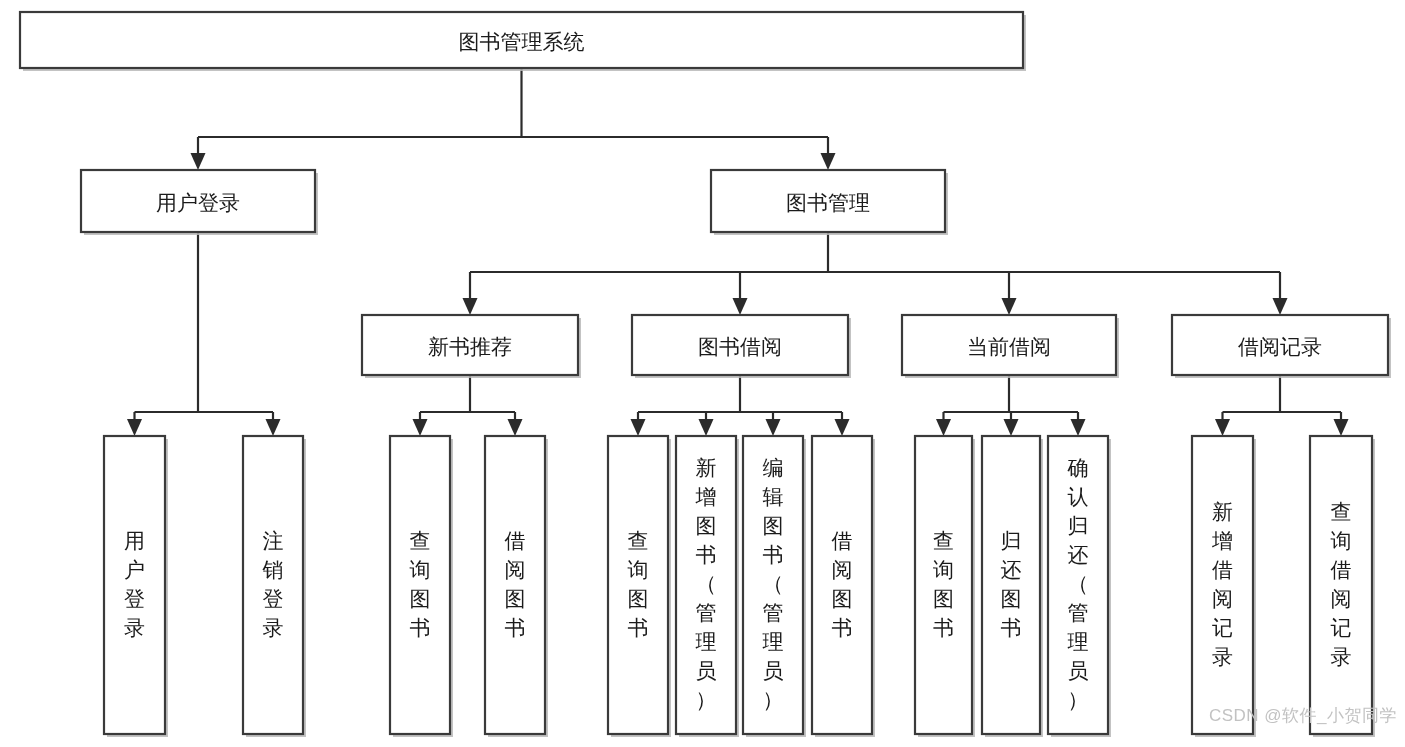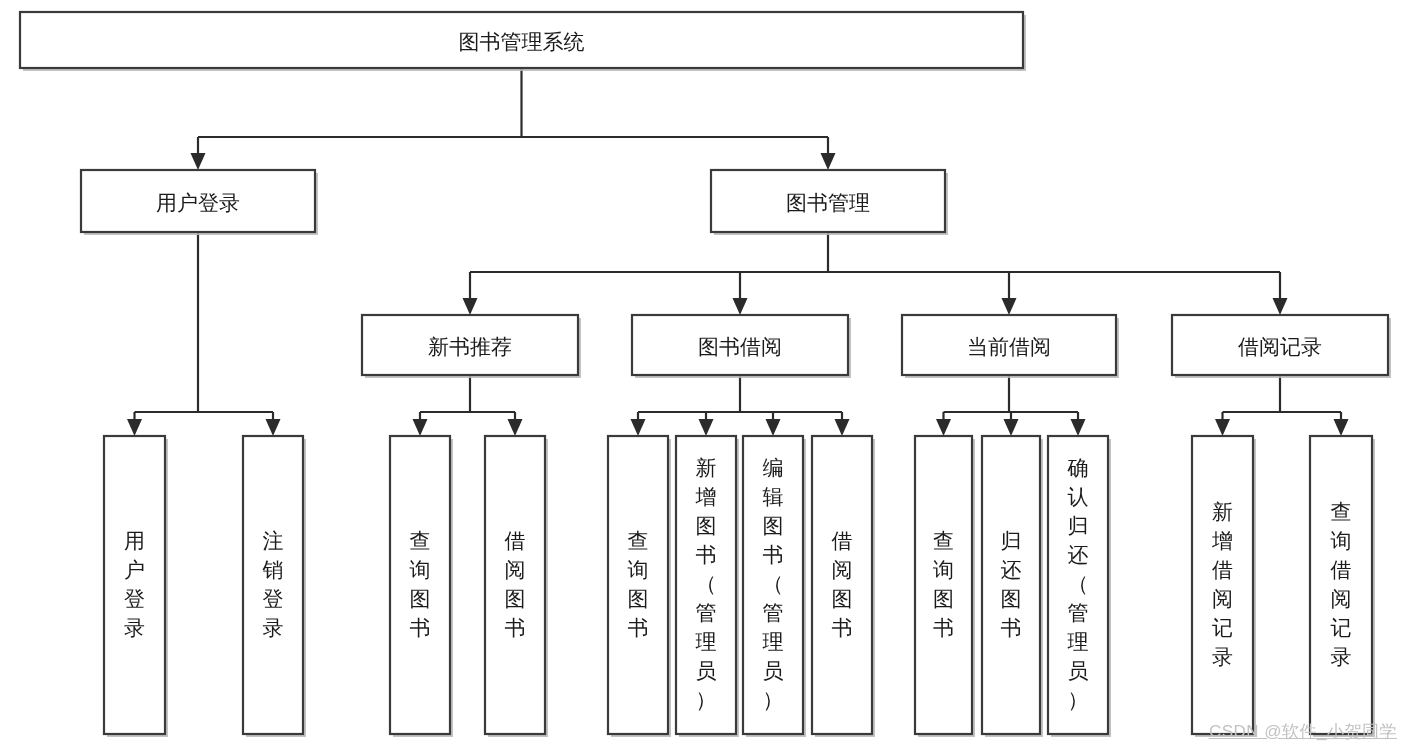--- a/index.html
+++ b/index.html
@@ -57,28 +57,27 @@
     fill: none;
     stroke-linecap: butt;
   }
   .arrow-head {
     fill: #2b2b2b;
     stroke: none;
   }
   .watermark {
     position: absolute;
     right: 8px;
-    bottom: 4px;
+    bottom: 20px;
     font-family: "Liberation Sans", "DejaVu Sans", sans-serif;
     font-size: 17px;
     color: #c2c2c2;
     letter-spacing: 0.5px;
     white-space: nowrap;
     user-select: none;
-    text-decoration: underline;
   }
 </style>
 </head>
 <body>
 
 <div id="diagram-root">
   <svg id="tree-svg" viewBox="0 0 1405 747" xmlns="http://www.w3.org/2000/svg">
     <g id="connectors-layer">
         <line x1="521.5" y1="68" x2="521.5" y2="137" class="connector"></line>
         <line x1="198" y1="137" x2="828" y2="137" class="connector"></line>

